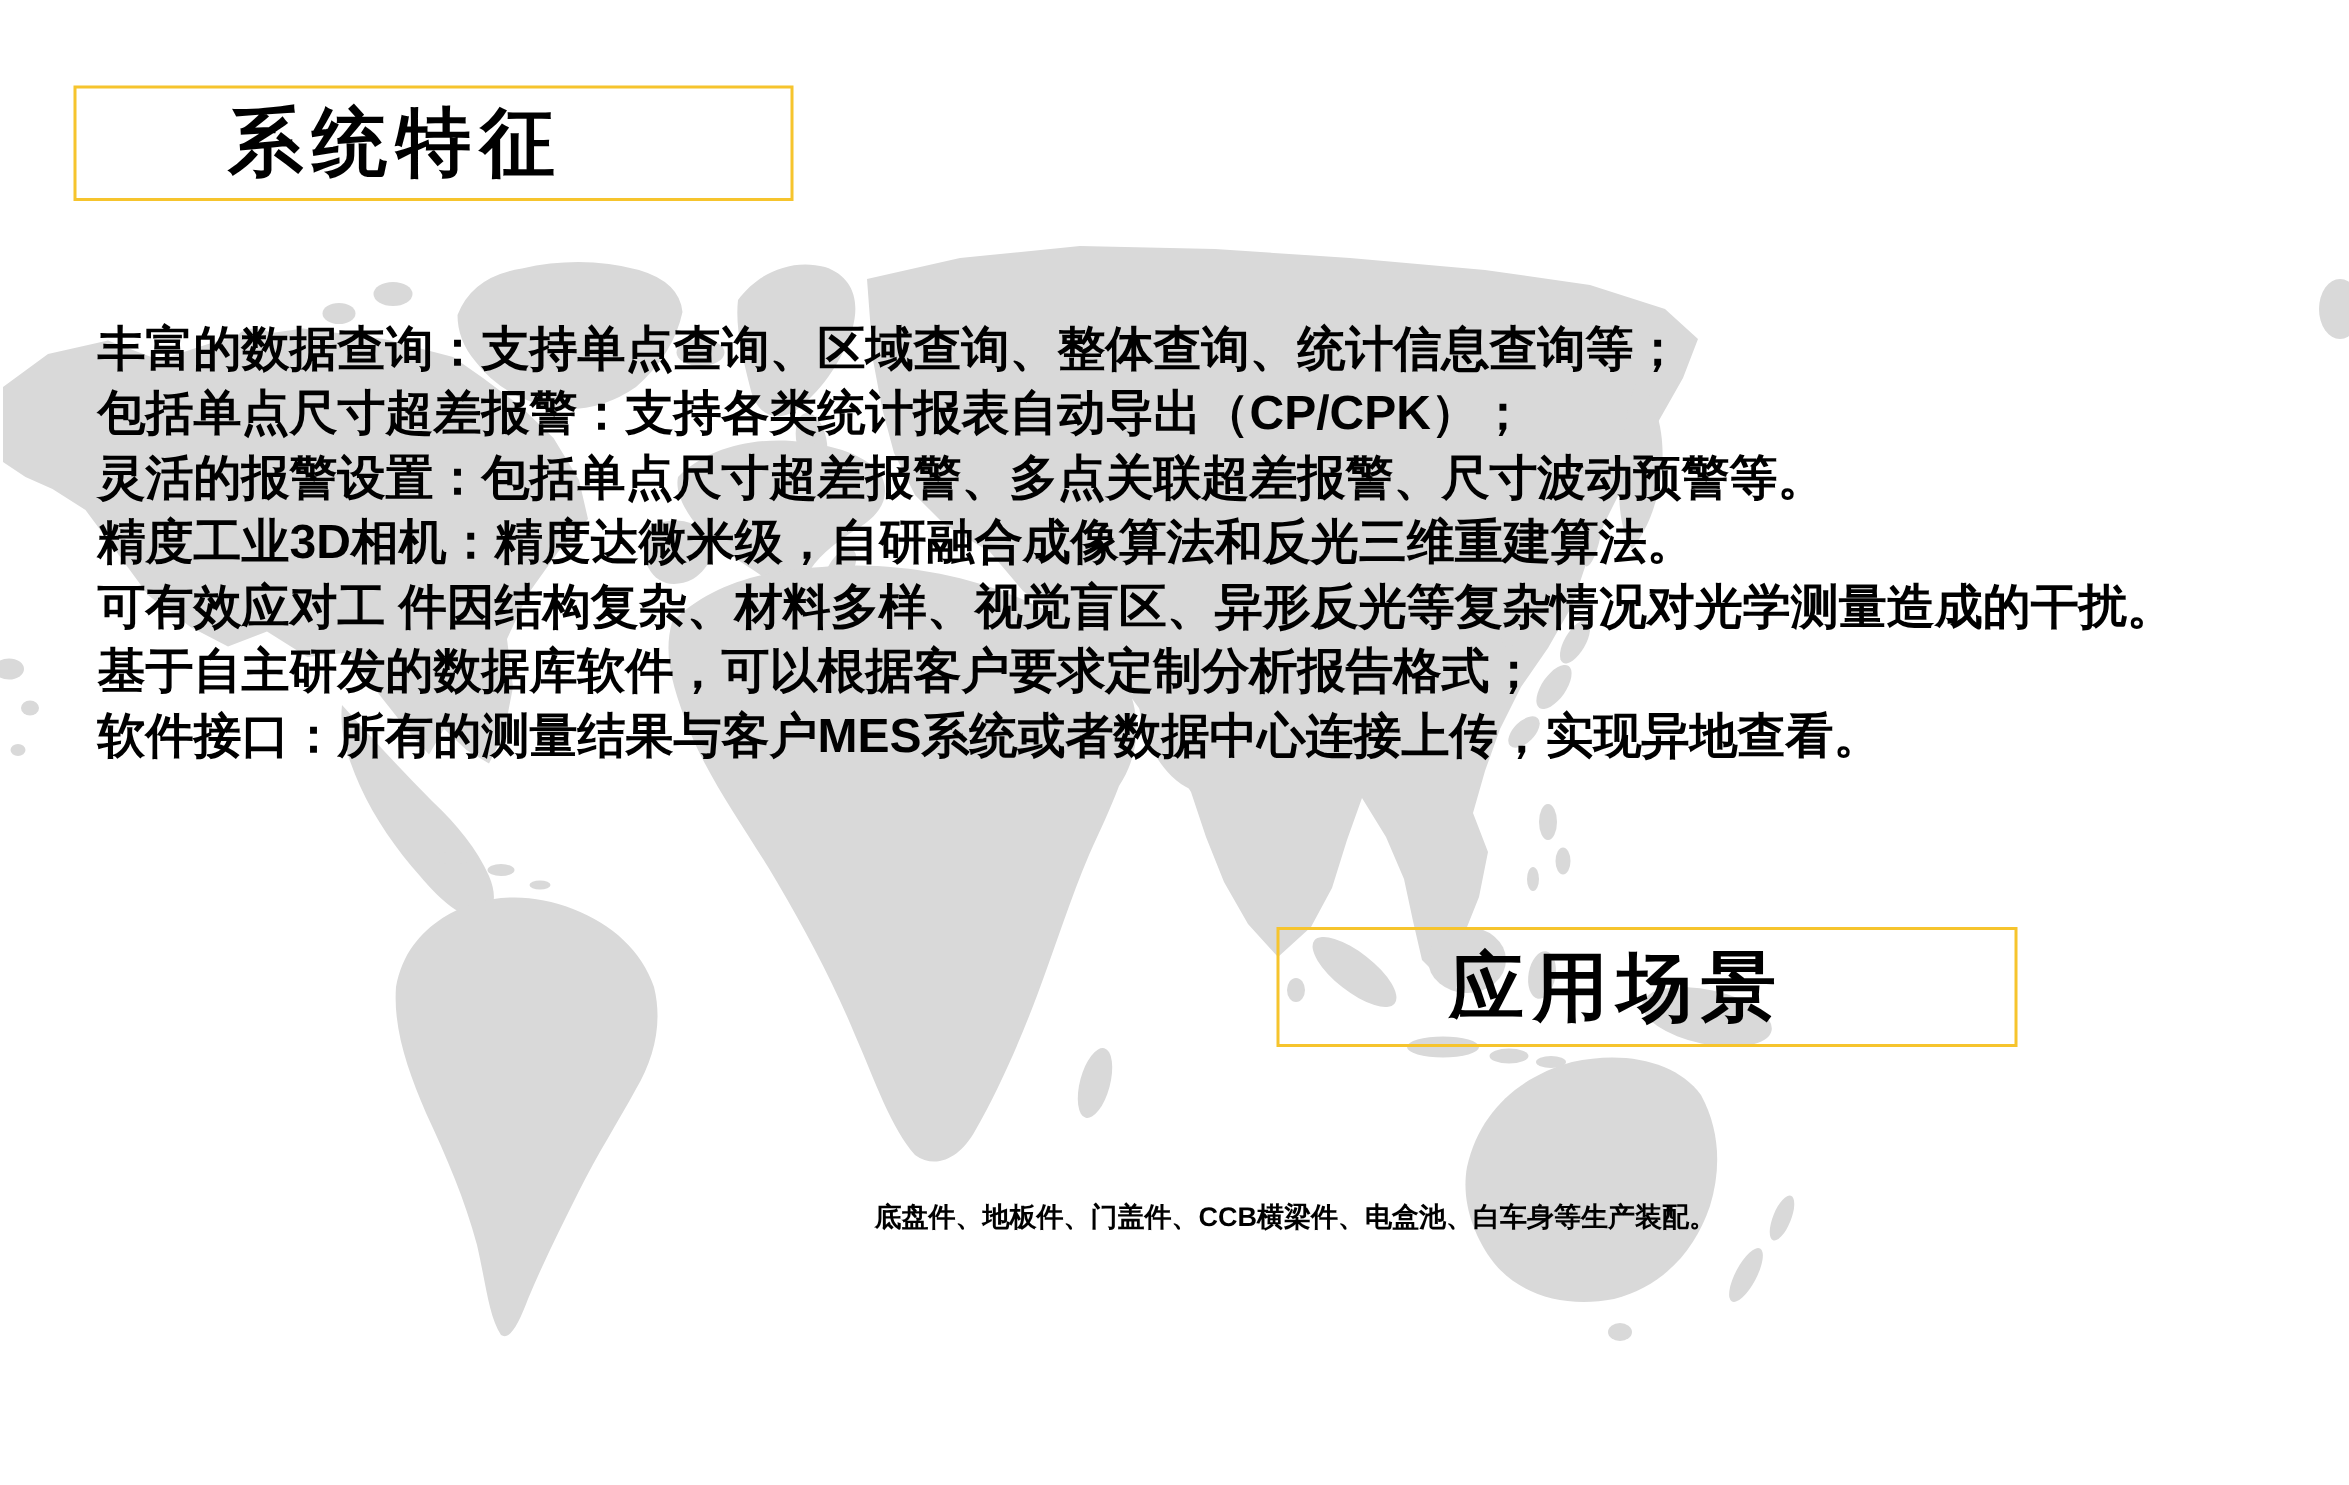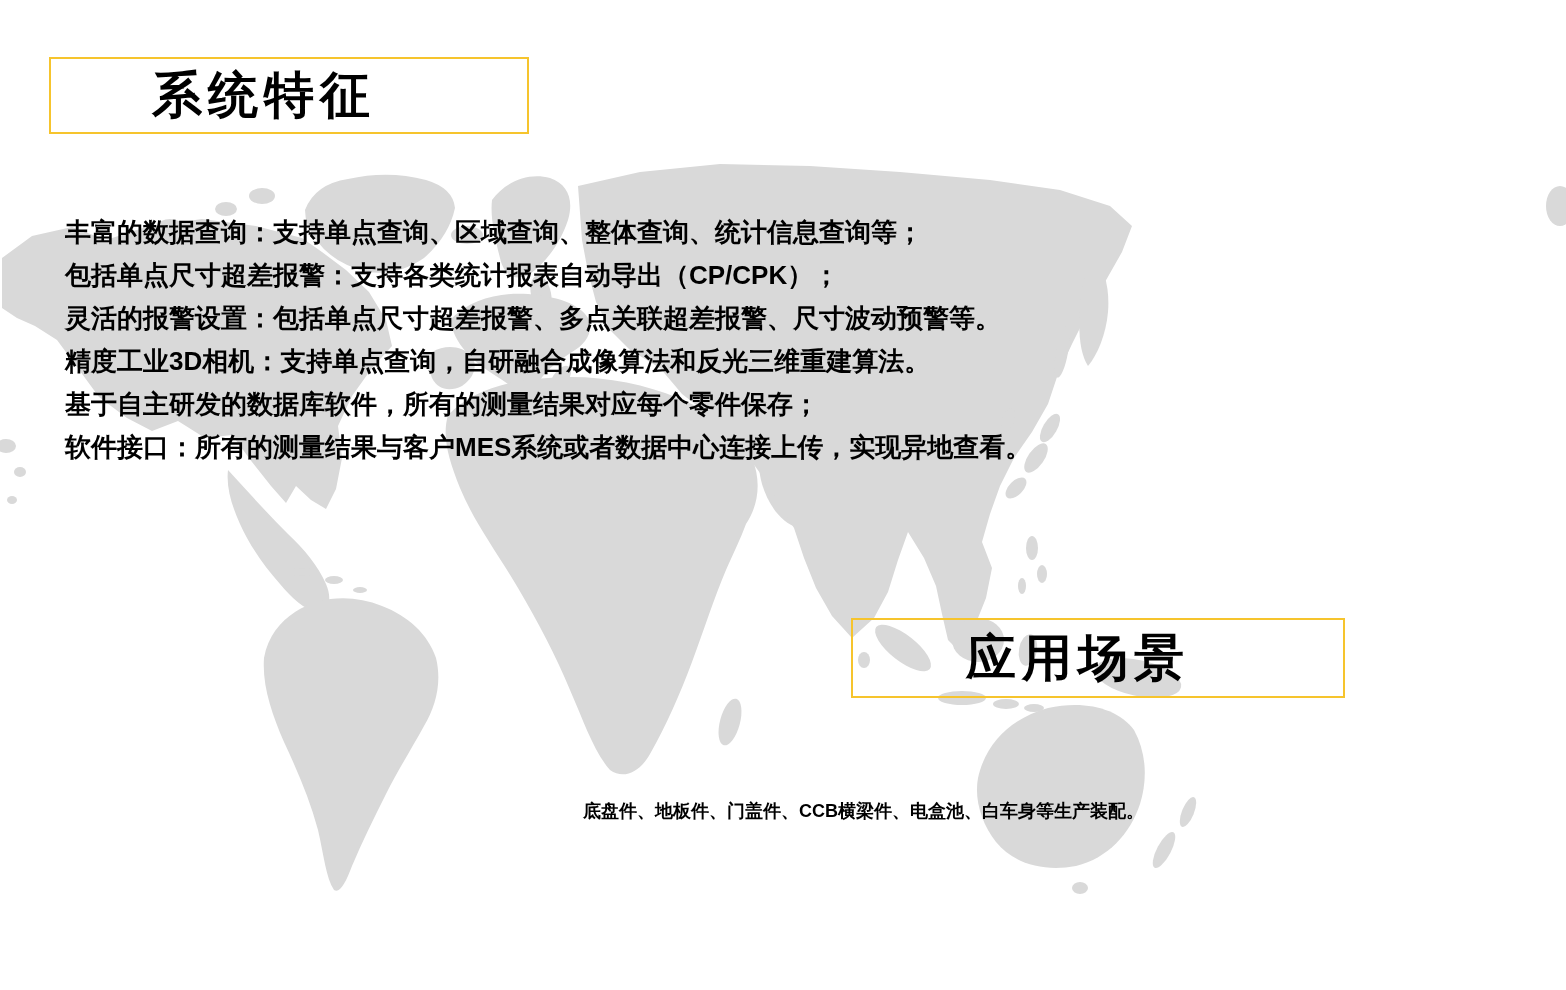--- a/index.html
+++ b/index.html
@@ -24,21 +24,21 @@
     border:2px solid var(--accent);
     background:transparent;
     display:flex;align-items:center;justify-content:center;
     font-size:50px;font-weight:bold;letter-spacing:6px;
     z-index:2;box-sizing:border-box;white-space:nowrap;
   }
   .title-box.features{left:49px;top:57px;width:480px;height:77px;padding-right:50px;}
   .title-box.applications{left:851px;top:618px;width:494px;height:80px;padding-right:40px;}
   .feature-list{
     position:absolute;left:65px;top:211px;z-index:2;
-    font-size:26px;font-weight:bold;line-height:43px;white-space:nowrap;
+    font-size:32px;font-weight:bold;line-height:43px;white-space:nowrap;
   }
   .app-text{
     position:absolute;left:583px;top:799px;z-index:2;
     font-size:18px;font-weight:bold;white-space:nowrap;
   }
 </style>
 </head>
 <body>
 
 <div class="canvas">
@@ -96,22 +96,23 @@
   </svg>
 
   <div class="title-box features">
     <span>系统特征</span>
   </div>
 
   <div class="feature-list">
     <div>丰富的数据查询：支持单点查询、区域查询、整体查询、统计信息查询等；</div>
     <div>包括单点尺寸超差报警：支持各类统计报表自动导出（CP/CPK）；</div>
     <div>灵活的报警设置：包括单点尺寸超差报警、多点关联超差报警、尺寸波动预警等。</div>
-    <div>精度工业3D相机：支持单点查询，自研融合成像算法和反光三维重建算法。</div>
-    <div>基于自主研发的数据库软件，所有的测量结果对应每个零件保存；</div>
+    <div>精度工业3D相机：精度达微米级，自研融合成像算法和反光三维重建算法。</div>
+    <div>可有效应对工 件因结构复杂、材料多样、视觉盲区、异形反光等复杂情况对光学测量造成的干扰。</div>
+    <div>基于自主研发的数据库软件，可以根据客户要求定制分析报告格式；</div>
     <div>软件接口：所有的测量结果与客户MES系统或者数据中心连接上传，实现异地查看。</div>
   </div>
 
   <div class="title-box applications">
     <span>应用场景</span>
   </div>
 
   <div class="app-text">底盘件、地板件、门盖件、CCB横梁件、电盒池、白车身等生产装配。</div>
 
 </div>

